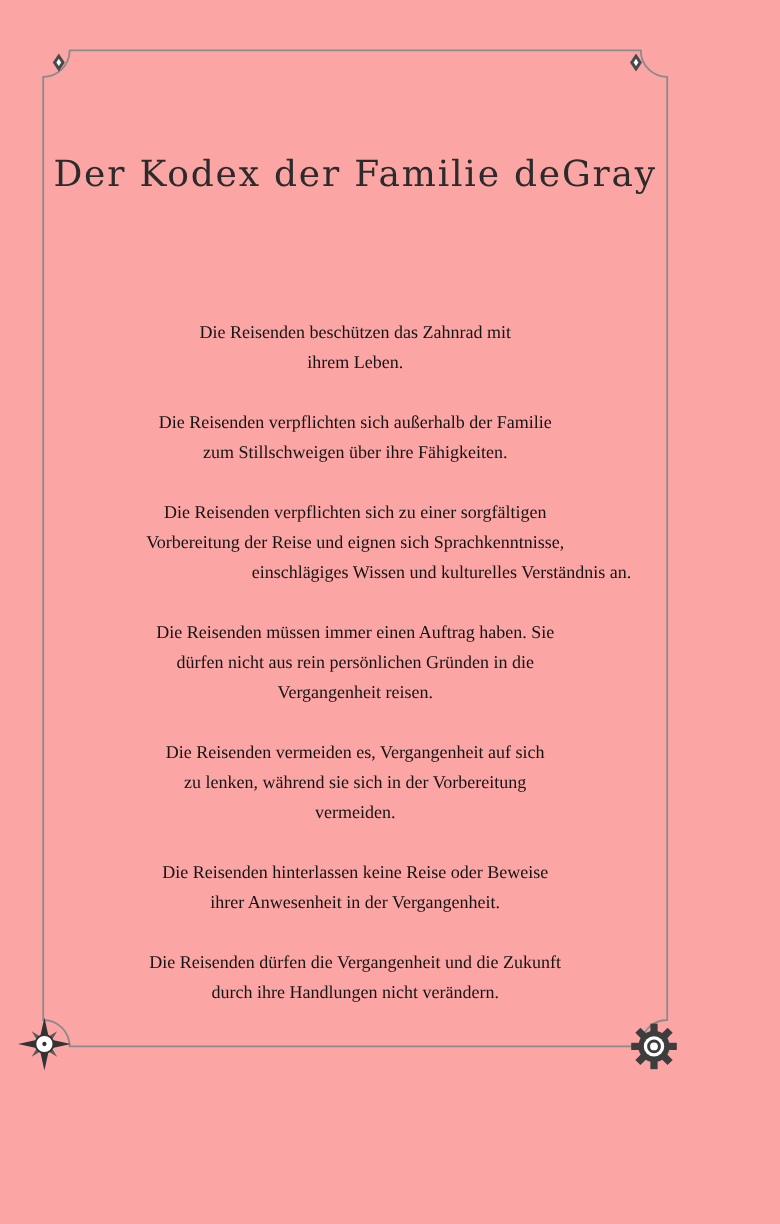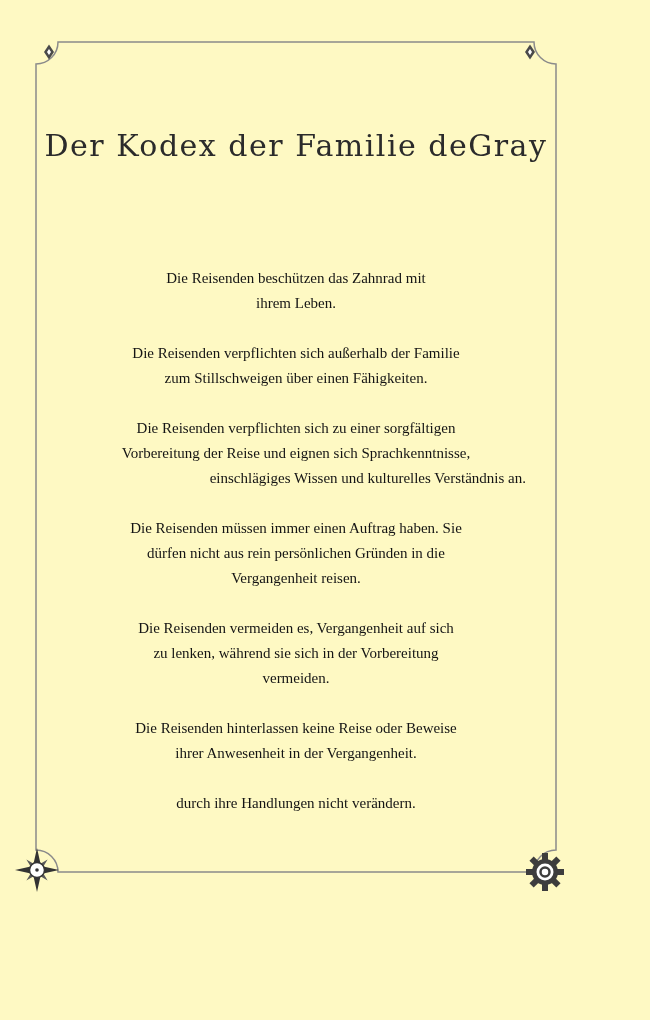--- a/index.html
+++ b/index.html
@@ -55,21 +55,21 @@
   }
   .line {
     font-size: 15px;
     line-height: 25px;
     color: #141414;
   }
 </style>
 </head>
 <body>
 
-<div class="page" style="background: #fef9c3;">
+<div class="page" style="background: #fca5a5;">
 
   <svg class="frame-svg" width="650" height="1020" viewBox="0 0 650 1020">
     <path d="M 58 42 L 534 42 A 22 22 0 0 0 556 64
              L 556 850 A 22 22 0 0 0 534 872
              L 58 872 A 22 22 0 0 0 36 850
              L 36 64 A 22 22 0 0 0 58 42 Z" fill="none" stroke="#8b8b8b" stroke-width="1.5"></path>
   </svg>
 
   <span class="ornament ornament-top-left">
     <svg width="22" height="22" viewBox="-11 -11 22 22">
@@ -118,21 +118,21 @@
 
   <h1 class="title" style="color: rgb(43, 43, 43);">Der Kodex der Familie deGray</h1>
 
   <div class="paragraphs">
       <div class="para">
         <div class="line" style="color: rgb(20, 20, 20);">Die Reisenden beschützen das Zahnrad mit</div>
         <div class="line" style="color: rgb(20, 20, 20);">ihrem Leben.</div>
       </div>
       <div class="para">
         <div class="line" style="color: rgb(20, 20, 20);">Die Reisenden verpflichten sich außerhalb der Familie</div>
-        <div class="line" style="color: rgb(20, 20, 20);">zum Stillschweigen über einen Fähigkeiten.</div>
+        <div class="line" style="color: rgb(20, 20, 20);">zum Stillschweigen über ihre Fähigkeiten.</div>
       </div>
       <div class="para">
         <div class="line" style="color: rgb(20, 20, 20);">Die Reisenden verpflichten sich zu einer sorgfältigen</div>
         <div class="line" style="color: rgb(20, 20, 20);">Vorbereitung der Reise und eignen sich Sprachkenntnisse,</div>
         <div class="line" style="color: rgb(20, 20, 20); text-align: right;">einschlägiges Wissen und kulturelles Verständnis an.</div>
       </div>
       <div class="para">
         <div class="line" style="color: rgb(20, 20, 20);">Die Reisenden müssen immer einen Auftrag haben. Sie</div>
         <div class="line" style="color: rgb(20, 20, 20);">dürfen nicht aus rein persönlichen Gründen in die</div>
         <div class="line" style="color: rgb(20, 20, 20);">Vergangenheit reisen.</div>
@@ -140,17 +140,18 @@
       <div class="para">
         <div class="line" style="color: rgb(20, 20, 20);">Die Reisenden vermeiden es, Vergangenheit auf sich</div>
         <div class="line" style="color: rgb(20, 20, 20);">zu lenken, während sie sich in der Vorbereitung</div>
         <div class="line" style="color: rgb(20, 20, 20);">vermeiden.</div>
       </div>
       <div class="para">
         <div class="line" style="color: rgb(20, 20, 20);">Die Reisenden hinterlassen keine Reise oder Beweise</div>
         <div class="line" style="color: rgb(20, 20, 20);">ihrer Anwesenheit in der Vergangenheit.</div>
       </div>
       <div class="para">
+        <div class="line" style="color: rgb(20, 20, 20);">Die Reisenden dürfen die Vergangenheit und die Zukunft</div>
         <div class="line" style="color: rgb(20, 20, 20);">durch ihre Handlungen nicht verändern.</div>
       </div>
     </div>
 
 </div>
 
 </body></html>

